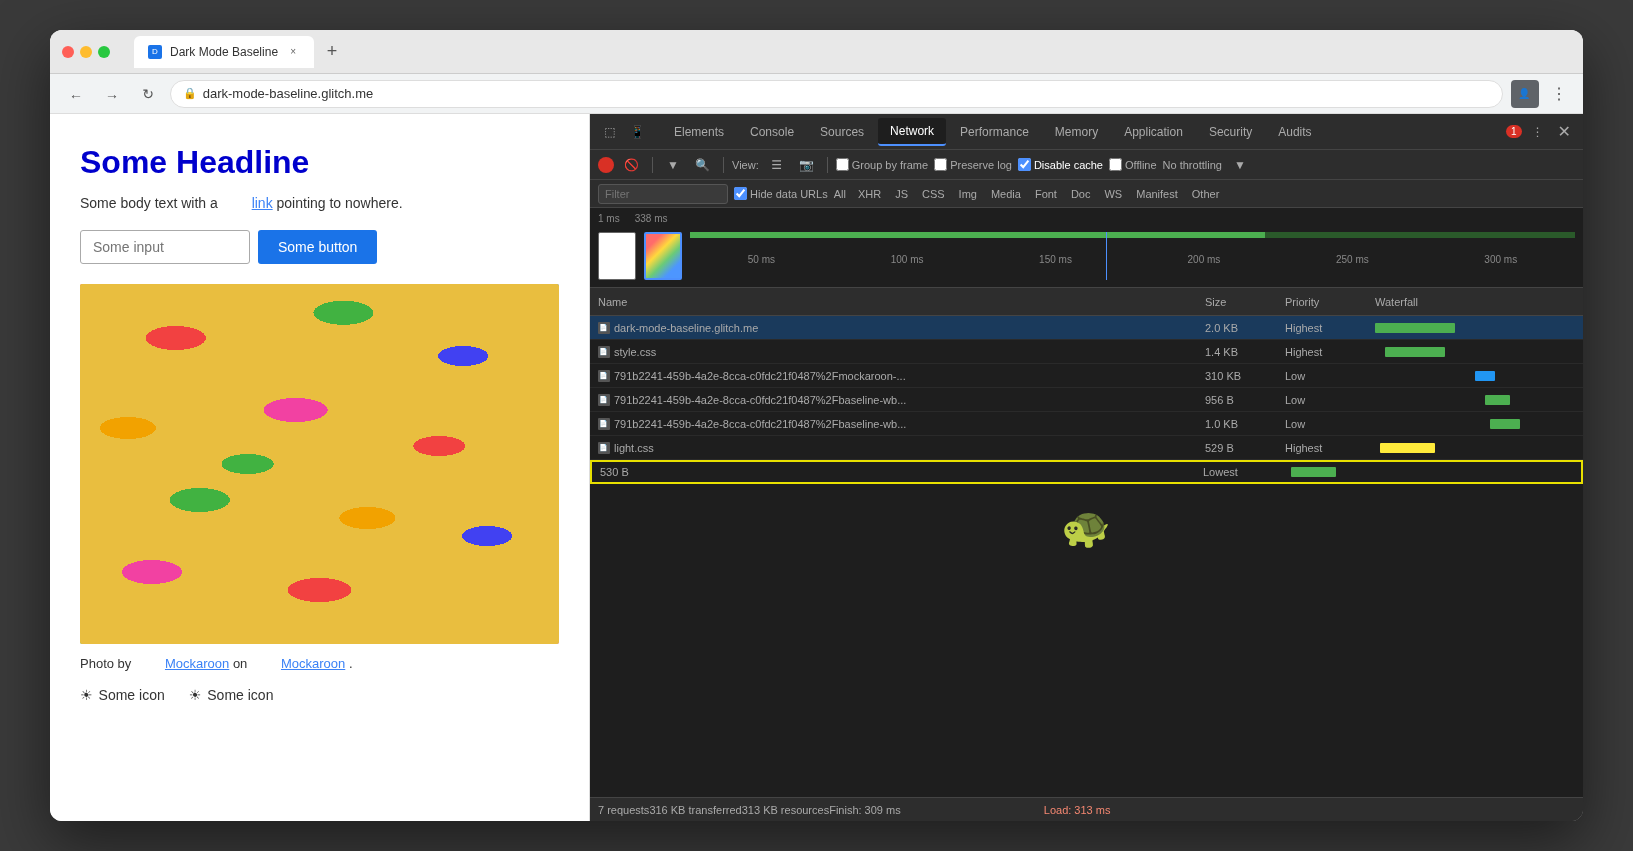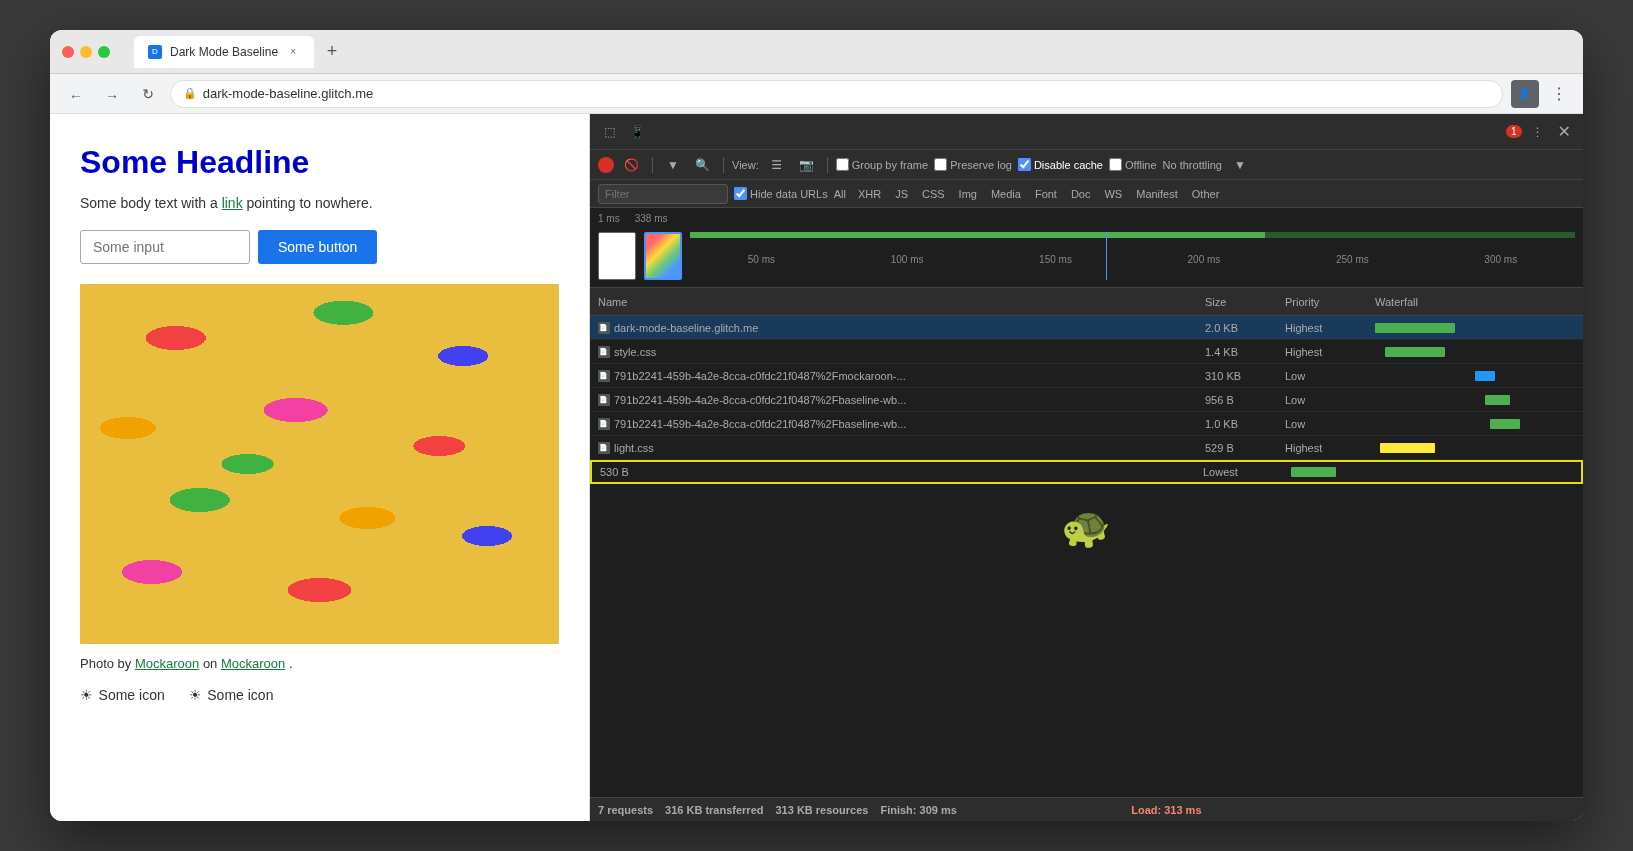--- a/index.html
+++ b/index.html
@@ -168,21 +168,21 @@
       font-weight: bold;
       color: #0000cc;
       margin-bottom: 12px;
     }
     .page-body-text {
       font-size: 14px;
       color: #333;
       margin-bottom: 16px;
       line-height: 1.5;
     }
-    .page-link { color: #15803d; text-decoration: underline; }
+    .page-link { color: #3b82f6; text-decoration: underline; margin-left: 30px; }
     .input-row {
       display: flex;
       gap: 8px;
       margin-bottom: 20px;
       align-items: center;
     }
     .page-input {
       border: 1px solid #aaa;
       border-radius: 3px;
       padding: 8px 12px;
@@ -445,24 +445,22 @@
     .wf-green { background: #4caf50; }
     .wf-blue { background: #2196f3; }
     .wf-yellow { background: #ffeb3b; }
     
     .status-bar {
       background: #2d2d2d;
       height: 24px;
       display: flex;
       align-items: center;
       padding: 0 8px;
-      gap: 12px;
       border-top: 1px solid #444;
       flex-shrink: 0;
-      font-weight: bold;
     }
     .status-item {
       font-size: 11px;
       color: #aaa;
     }
     .status-domcontent { color: #4db6ac; margin-top: 48px; }
     .status-load { color: #f48771; }
   </style>
 </head>
 <body>
@@ -530,20 +528,31 @@
           <span>Some icon</span>
         </div>
       </div>
     </div>
 
     <div class="devtools-panel">
 
       <div class="devtools-toolbar">
         <div class="dt-icon-btn">⬚</div>
         <div class="dt-icon-btn">📱</div>
+        <div class="dt-tabs">
+          <div class="dt-tab">Elements</div>
+          <div class="dt-tab">Console</div>
+          <div class="dt-tab">Sources</div>
+          <div class="dt-tab active">Network</div>
+          <div class="dt-tab">Performance</div>
+          <div class="dt-tab">Memory</div>
+          <div class="dt-tab">Application</div>
+          <div class="dt-tab">Security</div>
+          <div class="dt-tab">Audits</div>
+        </div>
         <div class="dt-spacer"></div>
         <span class="dt-badge">1</span>
         <div class="dt-icon-btn">⋮</div>
         <div class="dt-close-btn">✕</div>
       </div>
 
       <div class="network-toolbar">
         <div class="nt-btn nt-record"></div>
         <div class="dt-icon-btn">🚫</div>
         <div class="nt-separator"></div>

